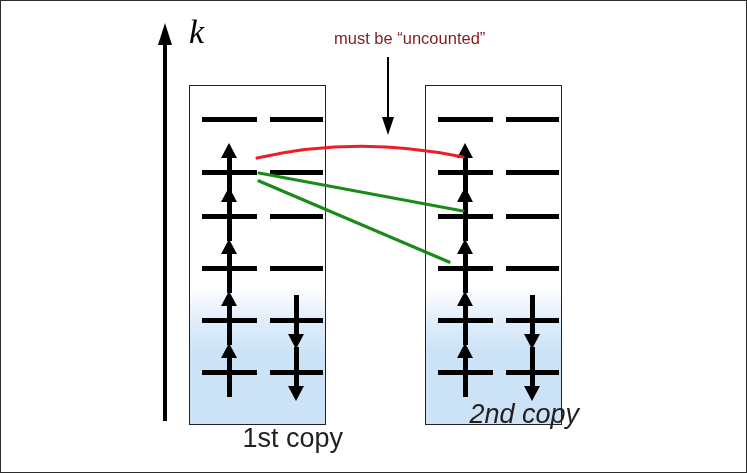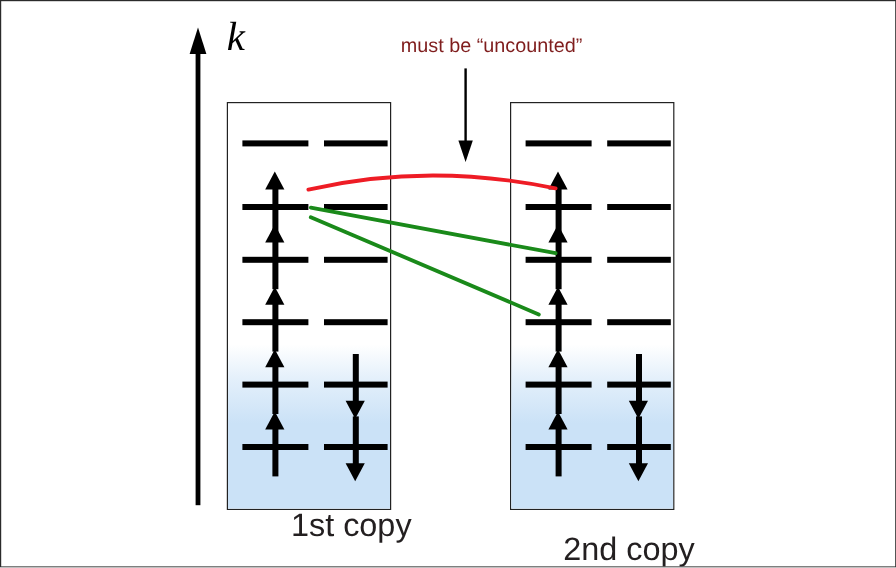--- a/index.html
+++ b/index.html
@@ -64,21 +64,21 @@
   .arrow.up .tip{top:0;border-bottom:15px solid #000;}
   .arrow.down{height:54px;top:-25px;}
   .arrow.down .stem{top:0;height:41px;}
   .arrow.down .tip{top:39px;border-top:15px solid #000;}
   .arrow.col-left{left:31px;}
   .arrow.col-right{left:98px;}
 
   
   .copylabel{font-size:27px;color:#231f20;text-align:right;width:170px;}
   #label1{left:172px;top:422px;}
-  #label2{left:408px;top:442px;}
+  #label2{left:408px;top:398px;font-style:italic;}
 
   
   #connectors{left:0;top:0;width:747px;height:473px;pointer-events:none;}
 </style>
 </head>
 <body>
 
 <div id="slide">
 
   <div class="abs" id="kaxis">

